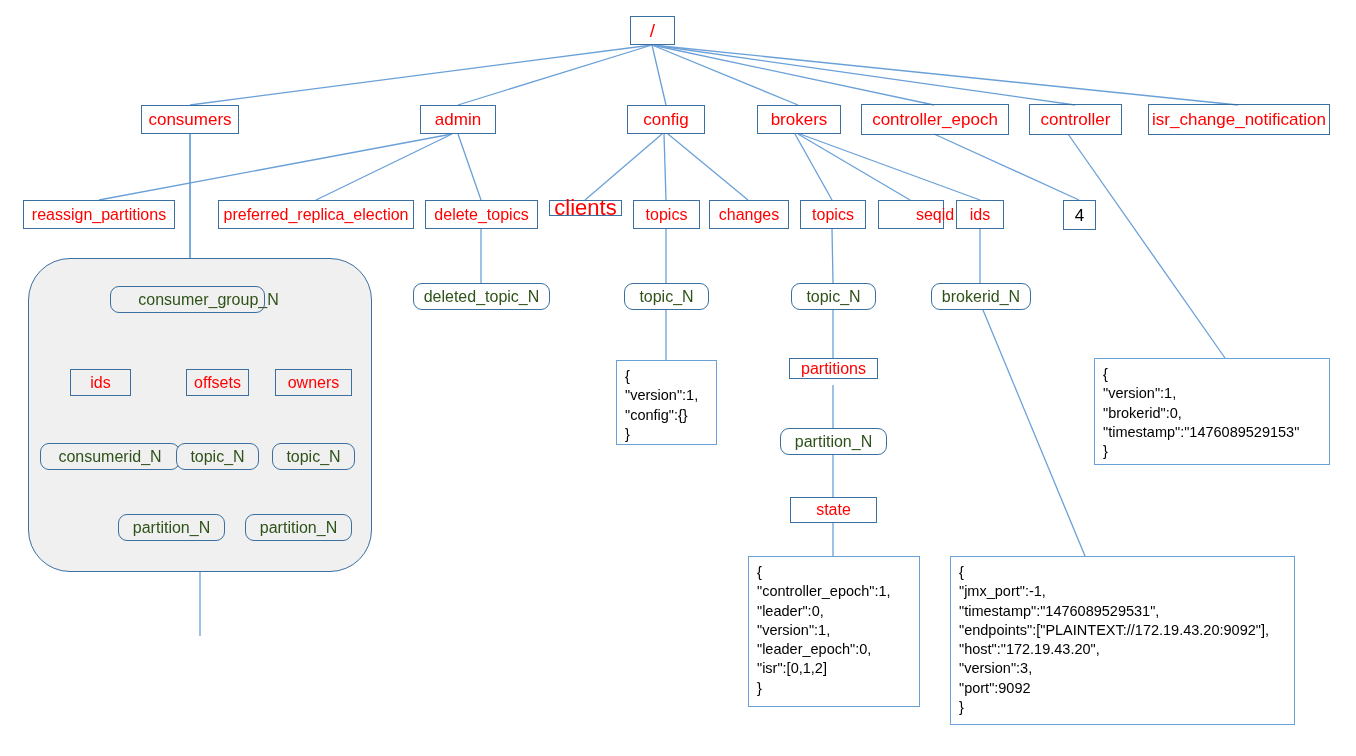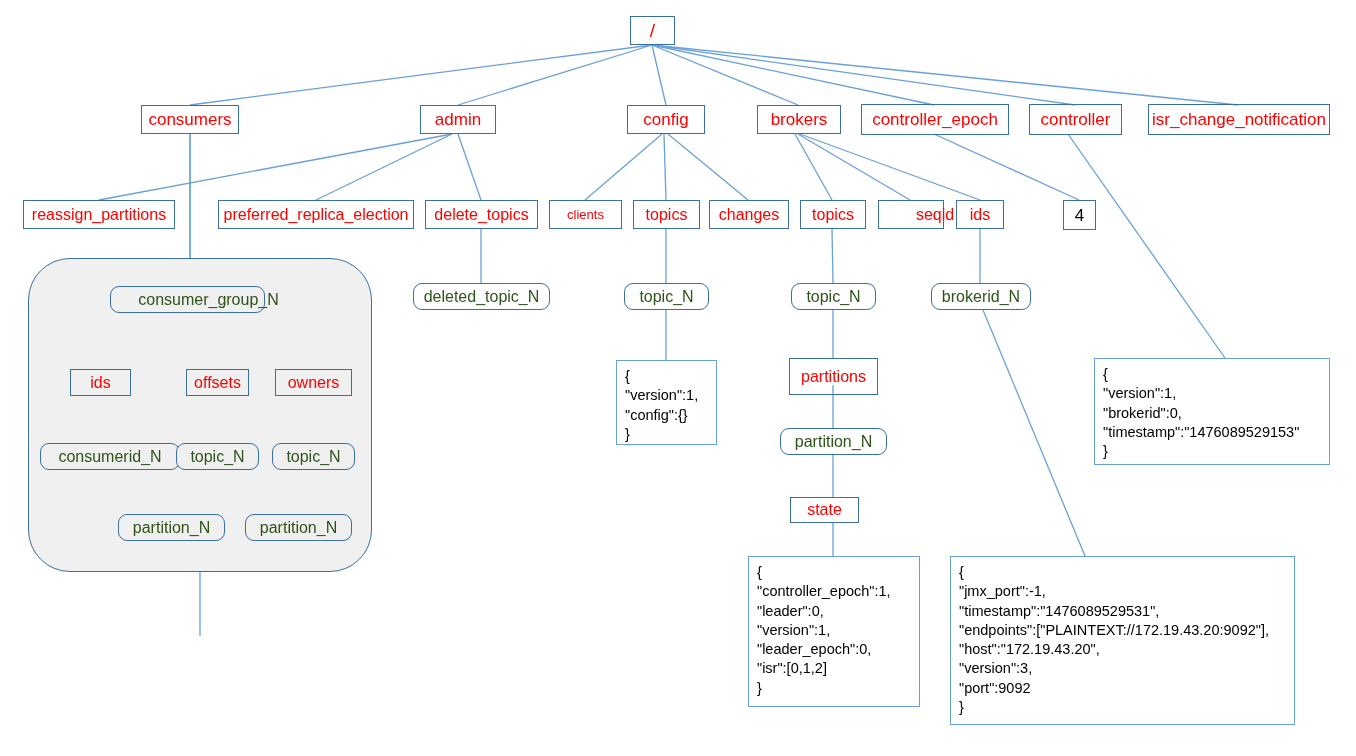--- a/index.html
+++ b/index.html
@@ -130,36 +130,36 @@
   <div class="node red" style="left:420px;top:105px;width:76px;height:29px;font-size:17px;">admin</div>
   <div class="node red" style="left:627px;top:105px;width:78px;height:29px;font-size:17px;">config</div>
   <div class="node red" style="left:757px;top:105px;width:84px;height:29px;font-size:17px;">brokers</div>
   <div class="node red" style="left:861px;top:104px;width:148px;height:31px;font-size:17px;">controller_epoch</div>
   <div class="node red" style="left:1029px;top:104px;width:93px;height:31px;font-size:17px;">controller</div>
   <div class="node red" style="left:1148px;top:104px;width:182px;height:31px;font-size:17px;">isr_change_notification</div>
 
   <div class="node red" style="left:218px;top:200px;width:196px;height:29px;font-size:16px;">preferred_replica_election</div>
   <div class="node red" style="left:23px;top:200px;width:152px;height:29px;font-size:16px;">reassign_partitions</div>
   <div class="node red" style="left:425px;top:200px;width:113px;height:29px;font-size:16px;">delete_topics</div>
-  <div class="node red" style="left:549px;top:200px;width:73px;height:29px;font-size:13px;">clients</div>
+  <div class="node red" style="left:549px;top:200px;width:73px;height:16px;font-size:22px;">clients</div>
   <div class="node red" style="left:633px;top:200px;width:67px;height:29px;font-size:16px;">topics</div>
   <div class="node red" style="left:709px;top:200px;width:80px;height:29px;font-size:16px;">changes</div>
   <div class="node red" style="left:800px;top:200px;width:66px;height:29px;font-size:16px;">topics</div>
   <div class="node red" style="left:878px;top:200px;width:66px;height:29px;font-size:16px;padding-left:48px;">seqid</div>
   <div class="node red" style="left:956px;top:200px;width:48px;height:29px;font-size:16px;">ids</div>
   <div class="node black" style="left:1063px;top:200px;width:33px;height:30px;font-size:17px;">4</div>
 
   <div class="node green" style="left:413px;top:283px;width:137px;height:27px;font-size:16px;">deleted_topic_N</div>
   <div class="node green" style="left:624px;top:283px;width:85px;height:27px;font-size:16px;">topic_N</div>
   <div class="node green" style="left:791px;top:283px;width:85px;height:27px;font-size:16px;">topic_N</div>
   <div class="node green" style="left:931px;top:283px;width:100px;height:27px;font-size:16px;">brokerid_N</div>
 
-  <div class="node red" style="left:789px;top:358px;width:89px;height:37px;font-size:16px;">partitions</div>
+  <div class="node red" style="left:789px;top:358px;width:89px;height:21px;font-size:16px;">partitions</div>
   <div class="node green" style="left:780px;top:428px;width:107px;height:27px;font-size:16px;">partition_N</div>
-  <div class="node red" style="left:790px;top:497px;width:69px;height:26px;font-size:16px;">state</div>
+  <div class="node red" style="left:790px;top:497px;width:87px;height:26px;font-size:16px;">state</div>
 
   <div class="node green" style="left:110px;top:286px;width:155px;height:27px;font-size:16px;background:#f0f0f0;padding-left:42px;">consumer_group_N</div>
   <div class="node red" style="left:70px;top:369px;width:61px;height:27px;font-size:16px;background:#f0f0f0;border-radius:0;">ids</div>
   <div class="node red" style="left:186px;top:369px;width:63px;height:27px;font-size:16px;background:#f0f0f0;border-radius:0;">offsets</div>
   <div class="node red" style="left:275px;top:369px;width:77px;height:27px;font-size:16px;background:#f0f0f0;border-radius:0;">owners</div>
   <div class="node green" style="left:40px;top:443px;width:140px;height:27px;font-size:16px;background:#f0f0f0;text-align:center;">consumerid_N</div>
   <div class="node green" style="left:176px;top:443px;width:83px;height:27px;font-size:16px;background:#f0f0f0;">topic_N</div>
   <div class="node green" style="left:272px;top:443px;width:83px;height:27px;font-size:16px;background:#f0f0f0;">topic_N</div>
   <div class="node green" style="left:118px;top:514px;width:107px;height:27px;font-size:16px;background:#f0f0f0;">partition_N</div>
   <div class="node green" style="left:245px;top:514px;width:107px;height:27px;font-size:16px;background:#f0f0f0;">partition_N</div>

